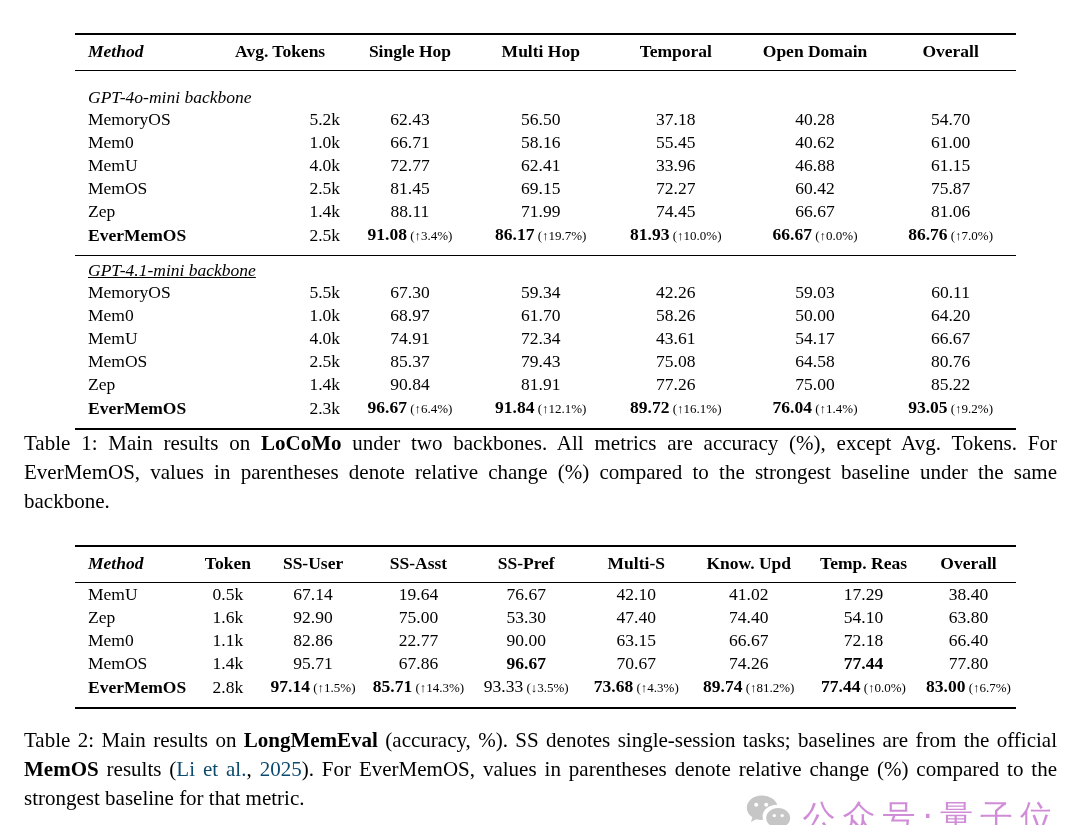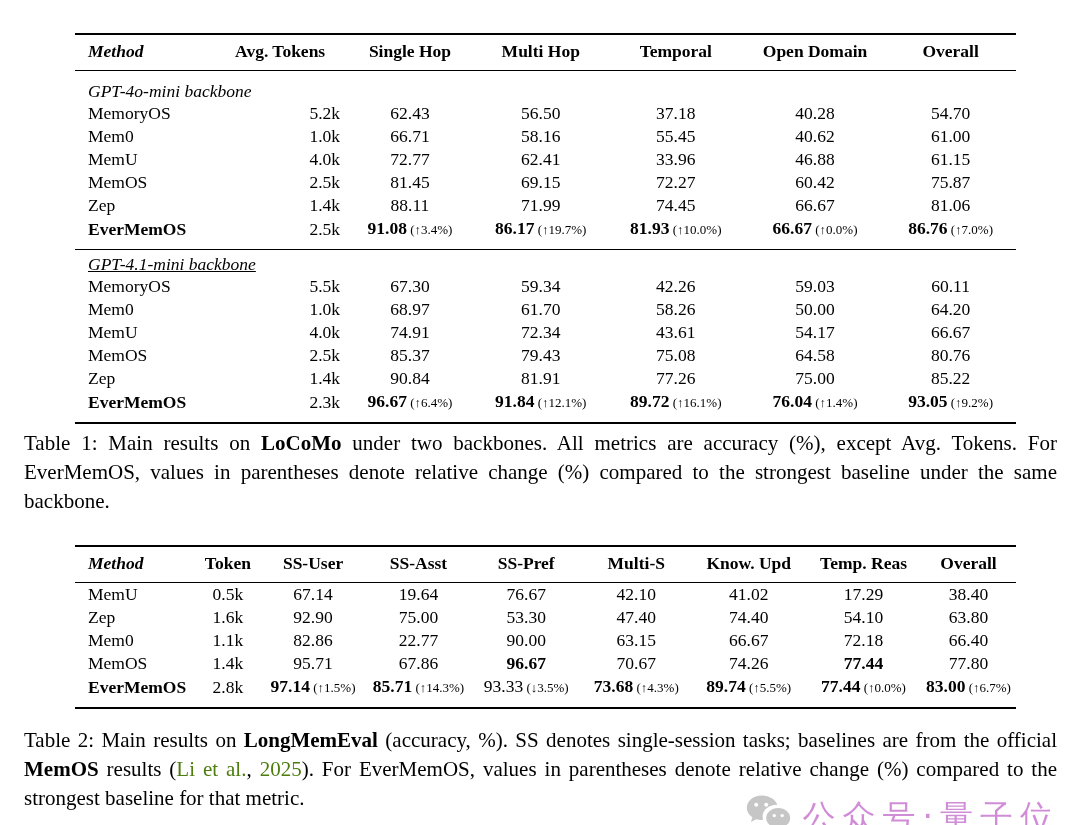--- a/index.html
+++ b/index.html
@@ -35,38 +35,38 @@
     line-height: 23px;
     white-space: nowrap;
   }
   tbody td.method { text-align: left; padding-left: 13px; }
   tbody td.tokr { text-align: right; padding-right: 5px; }
   tr.section-label td {
     font-style: italic;
     text-align: left;
     padding-left: 13px;
     line-height: 21px;
-    padding-top: 10px;
+    padding-top: 16px;
   }
   tr.section-rule td { border-top: 1.3px solid #000; padding-top: 4px; text-decoration: underline; }
   tr.last-row td { padding-bottom: 8px; }
   .b { font-weight: bold; }
   .note { font-size: 13px; font-weight: normal; }
 
   .caption {
     position: absolute;
     left: 24px;
     width: 1033px;
     font-size: 21px;
     line-height: 28.8px;
     text-align: justify;
   }
   #caption1 { top: 429px; }
   #caption2 { top: 726px; }
-  .caption .link { color: #4d7c0f; cursor: pointer; }
+  .caption .link { color: #0c4a6e; cursor: pointer; }
 
   .watermark {
     position: absolute;
     top: 794px;
     right: 20px;
     display: flex;
     align-items: center;
     gap: 12px;
     opacity: 0.5;
     color: #a21caf;
@@ -297,21 +297,21 @@
             <td><span class="b">77.44</span></td>
             <td><span>77.80</span></td>
           </tr>
           <tr class="last-row">
             <td class="method b">EverMemOS</td>
             <td><span>2.8k</span></td>
             <td><span class="b">97.14</span><span class="note"> (↑1.5%)</span></td>
             <td><span class="b">85.71</span><span class="note"> (↑14.3%)</span></td>
             <td><span>93.33</span><span class="note"> (↓3.5%)</span></td>
             <td><span class="b">73.68</span><span class="note"> (↑4.3%)</span></td>
-            <td><span class="b">89.74</span><span class="note"> (↑5.5%)</span></td>
+            <td><span class="b">89.74</span><span class="note"> (↑81.2%)</span></td>
             <td><span class="b">77.44</span><span class="note"> (↑0.0%)</span></td>
             <td><span class="b">83.00</span><span class="note"> (↑6.7%)</span></td>
           </tr>
         </tbody>
       </table>
   </div>
 
   <p class="caption" id="caption2"><span>Table 2: Main results on </span><span class="b">LongMemEval</span><span> (accuracy, %). SS denotes single-session tasks; baselines are from the official </span><span class="b">MemOS</span><span> results (</span><span class="link">Li et al.</span><span>, </span><span class="link">2025</span><span>). For EverMemOS, values in parentheses denote relative change (%) compared to the strongest baseline for that metric.</span></p>
 
   <div class="watermark">

